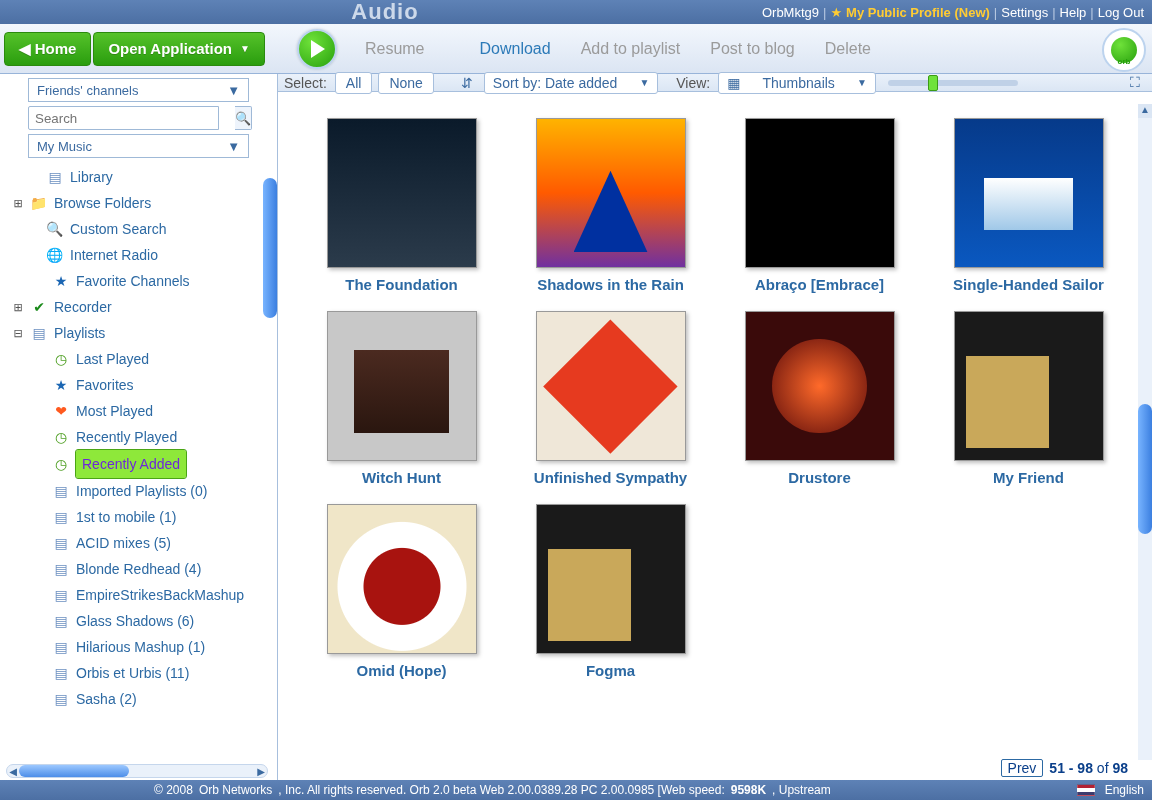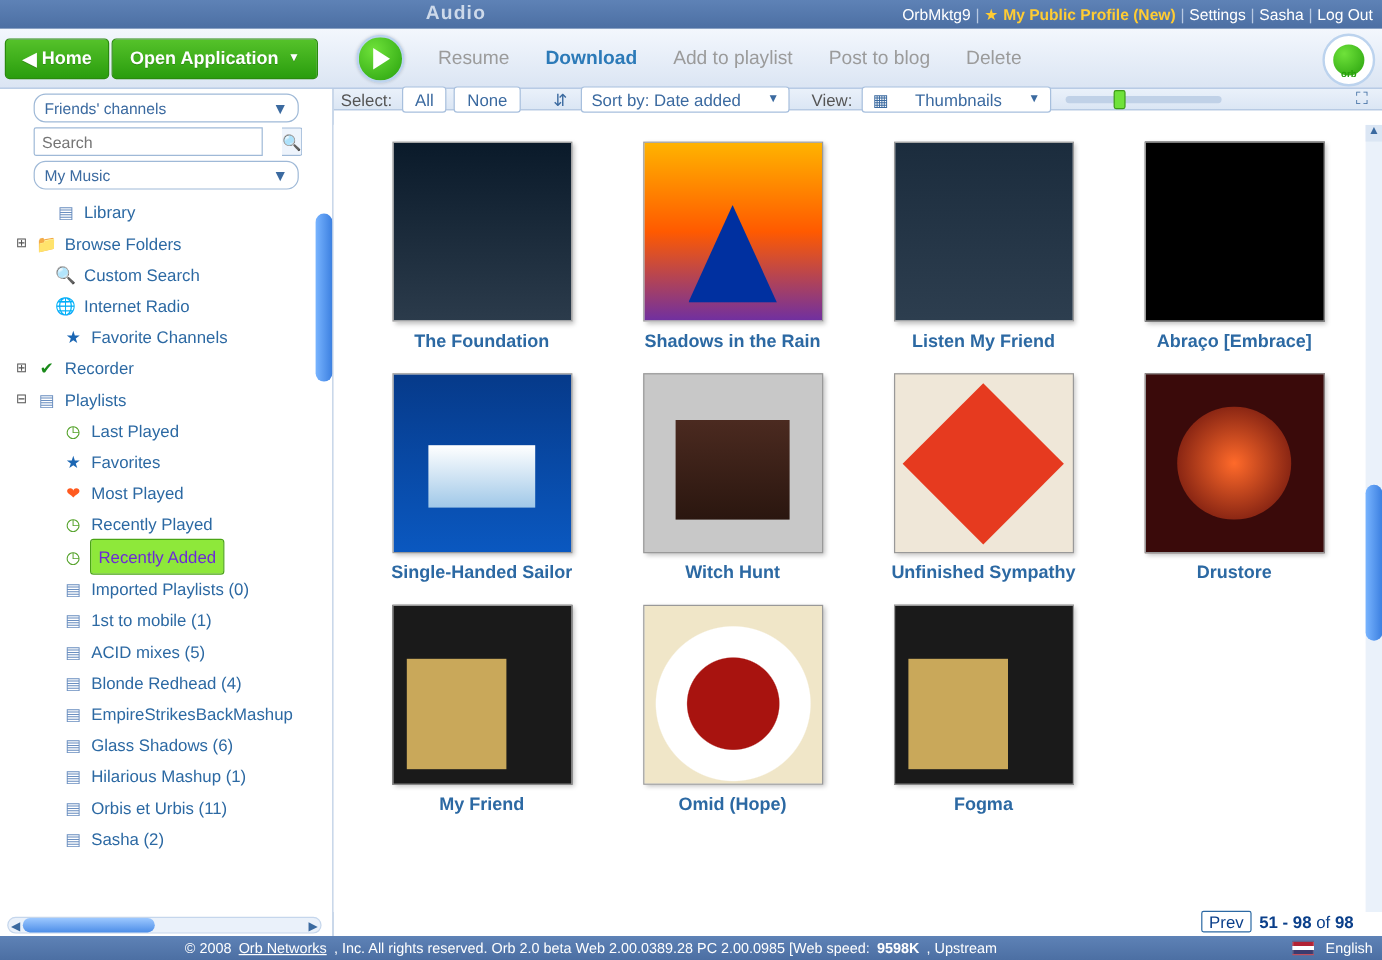--- a/index.html
+++ b/index.html
@@ -1,52 +1,52 @@
 <!DOCTYPE html>
 <html><head>
 <meta charset="utf-8">
 <style>
   * { box-sizing: border-box; margin: 0; padding: 0; font-family: Arial, Helvetica, sans-serif; }
   body { width: 1152px; height: 800px; overflow: hidden; background: #fff; font-size: 13px; }
 
   
   .topbar { height: 24px; background: linear-gradient(#5e82b6,#4c6fa3); color: #fff; display: flex; align-items: center; padding: 0 8px; }
-  .topbar .title { flex: 1; text-align: center; font-size: 16px; font-weight: bold; color: #cdd9ea; letter-spacing: 1px; }
+  .topbar .title { flex: 1; text-align: center; font-size: 22px; font-weight: bold; color: #cdd9ea; letter-spacing: 1px; }
   .topbar .links { display: flex; gap: 4px; align-items: flex-start; font-size: 13px; white-space: nowrap; }
   .topbar .links .sep { color: #b8c9e2; }
   .topbar a { color: #fff; text-decoration: none; cursor: pointer; }
   .topbar .profile { color: #ffcc33; font-weight: bold; }
   .star { color: #ffcc33; }
 
   
   .header { height: 50px; background: linear-gradient(#f3f7fd,#dbe5f3); border-bottom: 1px solid #98b4d9; display: flex; align-items: center; padding-left: 4px; position: relative; }
   .greenbtn { background: linear-gradient(#55c22a,#2a9d0e); color: #fff; border: 1px solid #2a8a0e; border-radius: 4px; height: 34px; display: inline-flex; align-items: center; padding: 0 14px; font-weight: bold; font-size: 15px; margin-right: 2px; cursor: pointer; text-shadow: 0 1px 0 rgba(0,0,0,.2); }
   .greenbtn .tri { margin-left: 8px; font-size: 10px; }
   .playbtn { width: 40px; height: 40px; border-radius: 50%; background: radial-gradient(circle at 35% 30%, #6fe23a, #27a00d); border: 2px solid #bcd3ee; display: inline-flex; align-items: center; justify-content: center; margin-left: 30px; cursor: pointer; box-shadow: 0 0 3px rgba(0,0,0,.2);}
   .playbtn .tri { width:0;height:0;border-left:14px solid #fff;border-top:9px solid transparent;border-bottom:9px solid transparent; margin-left:3px;}
   .actions { display: flex; gap: 30px; margin-left: 28px; font-size: 16px; color: #9b9b9b; }
   .actions span { cursor: pointer; }
-  .actions .on { color: #2c7ab8; font-weight: bold; }
+  .actions .on { color: #2c7ab8; font-weight: normal; margin-left: 25px; }
   .orblogo { position:absolute; right:6px; top:4px; width:44px; height:44px; border:2px solid #bcd3ee; border-radius:50%; background:#fff; display:flex; align-items:center; justify-content:center; }
   .orblogo .ball { width:26px;height:26px;border-radius:50%;background:radial-gradient(circle at 35% 30%, #6fe23a, #27a00d); position:relative;}
   .orblogo .txt { position:absolute; bottom:4px; font-size:8px; color:#27a00d; font-weight:bold;}
 
   
   .filterbar { position:absolute; left:278px; right:0; top:74px; height:18px; background: linear-gradient(#eaf1fa,#dbe6f4); border-bottom:1px solid #a7bfdd; display:flex; align-items:center; padding:0 6px; gap:6px; font-size:14px; color:#3b6aa0;}
   .filterbar .lbl { color:#555; margin-right:2px;}
   .pill { background:#fff; border:1px solid #a7bfdd; border-radius:3px; padding:2px 10px; color:#3b6aa0; cursor:pointer;}
   .drop { background:#fff; border:1px solid #a7bfdd; border-radius:3px; padding:2px 8px; color:#3b6aa0; cursor:pointer; display:inline-flex; align-items:center; gap:22px;}
   .drop .dn { color:#3b6aa0; font-size:10px;}
   .filterbar .icon { width:22px; text-align:center; color:#3b6aa0; cursor:pointer;}
   .slider { width:130px; height:6px; background:#c0d1e7; border-radius:3px; position:relative; margin:0 6px;}
   .slider .knob { position:absolute; left:40px; top:-5px; width:10px; height:16px; background:#6fe23a; border:1px solid #3c9b16; border-radius:2px;}
 
   
   .left { position:absolute; left:0; top:74px; bottom:20px; width:278px; background:#fff; border-right:1px solid #a7bfdd; overflow:hidden;}
-  .left .combo { margin:4px 28px 4px 28px; background:#fff; border:1px solid #9fb9d7; border-radius:10px; height:24px; display:flex; align-items:center; padding:0 8px; color:#3b6aa0; justify-content:space-between; cursor:pointer;}
+  .left .combo { margin:4px 28px 4px 28px; background:#fff; border:1px solid #9fb9d7; border-radius:0; height:24px; display:flex; align-items:center; padding:0 8px; color:#3b6aa0; justify-content:space-between; cursor:pointer;}
   .left .search { margin:4px 28px; display:flex;gap:16px; }
   .left .search input { flex:1; border:1px solid #9fb9d7; border-radius:2px 0 0 2px; height:24px; padding:0 6px; color:#888;}
   .left .search .go { width:26px; border:1px solid #9fb9d7; border-left:0; border-radius:0 2px 2px 0; background:#eef4fc; color:#6b8fc0; display:flex; align-items:center; justify-content:center; cursor:pointer;}
   .tree { margin:6px 4px 0 8px; color:#2c69a3; font-size:14px; line-height:26px; overflow:auto; height:600px;}
   .tree .row { display:flex; align-items:center; gap:6px; padding-left:4px; cursor:pointer; white-space:nowrap;}
   .tree .exp { width:12px; color:#555; font-size:11px; text-align:center;}
   .tree .ic { width:18px; text-align:center;}
   .tree .lvl1 { padding-left:44px;}
   .tree .lvl0 { padding-left:20px;}
   .tree .sel span.lbltxt { background:#8ee83a; color:#6d28d9; padding:1px 6px; border-radius:2px; outline:1px solid #4aa514;}
@@ -93,37 +93,37 @@
   .pager b{font-weight:bold;}
 
   
   .hscroll { position:absolute; left:6px; bottom:22px; height:14px; width:262px; background:#eaf1fa; border:1px solid #c5d6ec; border-radius:7px;}
   .hscroll .thumb { position:absolute; left:12px; top:0; bottom:0; width:110px; background:linear-gradient(#9cc8ff,#4d8ee8); border-radius:7px;}
   .hscroll .la, .hscroll .ra { position:absolute; top:1px; width:12px; text-align:center; color:#3b6aa0; font-size:10px;}
   .hscroll .la{left:0;} .hscroll .ra{right:0;}
 
   
   .status { position:absolute; left:0; right:0; bottom:0; height:20px; background:linear-gradient(#5e82b6,#4c6fa3); color:#fff; font-size:12px; display:flex; align-items:center; padding:0 8px; gap:6px; white-space:nowrap; overflow:hidden;}
-  .status a { color:#fff; text-decoration:underline;}
+  .status a { color:#fff; }
   .flag { display:inline-block; width:18px; height:12px; background:linear-gradient(#b22234 0 33%, #fff 33% 66%, #3c3b6e 66% 100%); margin-right:4px; border:1px solid #fff3;}
 </style>
 </head>
 <body>
 
 <div class="topbar">
   <div class="title">Audio</div>
   <div class="links">
     <a>OrbMktg9</a>
       <span class="sep">|</span>
     <span class="star">★</span>
     <a class="profile">My Public Profile (New)</a>
       <span class="sep">|</span>
     <a>Settings</a>
       <span class="sep">|</span>
-    <a>Sasha</a>
+    <a>Help</a>
       <span class="sep">|</span>
     <a>Log Out</a>
   </div>
 </div>
 
 <div class="header">
   <div class="greenbtn">◀&nbsp;<span>Home</span></div>
   <div class="greenbtn">
       <span>Open Application</span>
       <span class="tri">▼</span>
@@ -283,24 +283,20 @@
   <div class="grid">
     <div class="card">
         <div class="art a0"></div>
         <div class="cap">The Foundation</div>
       </div>
     <div class="card">
         <div class="art a1"></div>
         <div class="cap">Shadows in the Rain</div>
       </div>
     <div class="card">
-        <div class="art a3"></div>
-        <div class="cap">Listen My Friend</div>
-      </div>
-    <div class="card">
         <div class="art a4"></div>
         <div class="cap">Abraço [Embrace]</div>
       </div>
     <div class="card">
         <div class="art a5"></div>
         <div class="cap">Single-Handed Sailor</div>
       </div>
     <div class="card">
         <div class="art a6"></div>
         <div class="cap">Witch Hunt</div>

